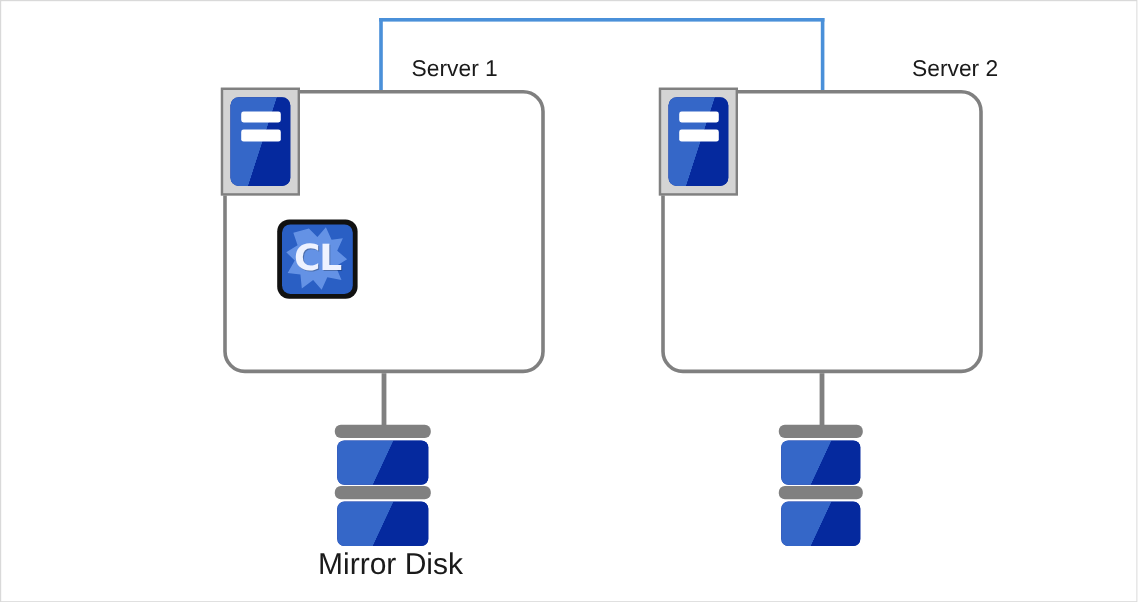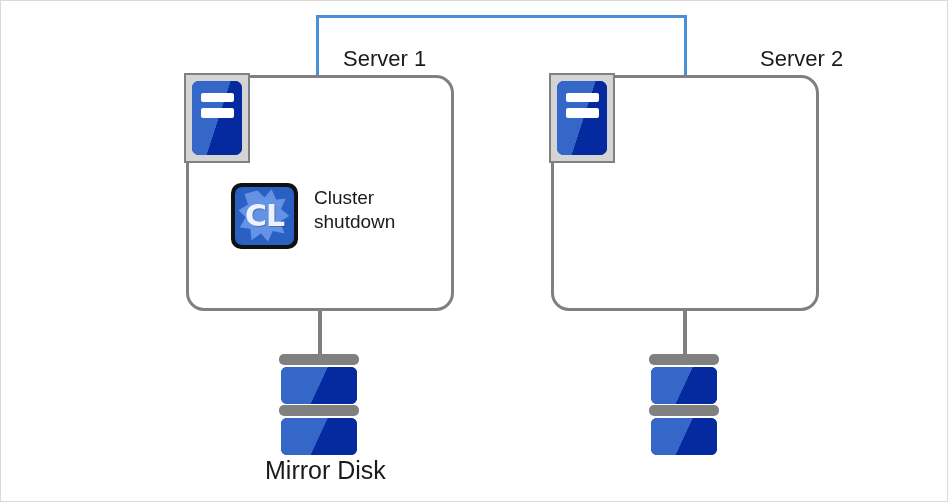--- a/index.html
+++ b/index.html
@@ -32,21 +32,21 @@
     position: absolute;
     border: 3px solid #808080;
     border-radius: 18px;
     background: #ffffff;
     box-sizing: border-box;
   }
 
   
   .server-label {
     position: absolute;
-    font-size: 22px;
+    font-size: 19px;
     color: #1a1a1a;
     white-space: nowrap;
     line-height: 1;
   }
 
   
   .tower-icon {
     position: absolute;
     background: #d4d4d4;
     border: 2px solid #808080;
@@ -183,24 +183,20 @@
 
   <div class="cl-icon" style="left:230px; top:182px; width:67px; height:66px;">
     <div class="cl-inner">
       <svg viewBox="0 0 100 100" preserveAspectRatio="none">
         <path d="M38 6 L50 18 L62 4 L70 22 L86 20 L78 38 L92 50 L76 60 L84 80 L64 76 L56 94 L44 80 L28 92 L26 72 L8 70 L18 52 L6 40 L22 30 L16 12 Z" fill="#6f9beb" opacity="0.85"></path>
       </svg>
       <div class="cl-letters">CL</div>
     </div>
   </div>
 
-  <div class="icon-caption" style="left:313px; top:185px;">
-    <div>Cluster</div>
-    <div>shutdown</div>
-  </div>
 
   <div class="disk-wire" style="left:317px; top:310px; height:45px;"></div>
 
   <div class="disk-stack" style="left:278px; top:353px; width:80px; height:98px;">
     <div class="disk-cap" style="top:0px; height:11px;"></div>
     <div class="disk-slab" style="top:13px; height:37px;"></div>
     <div class="disk-cap" style="top:51px; height:11px;"></div>
     <div class="disk-slab" style="top:64px; height:37px;"></div>
   </div>
 

